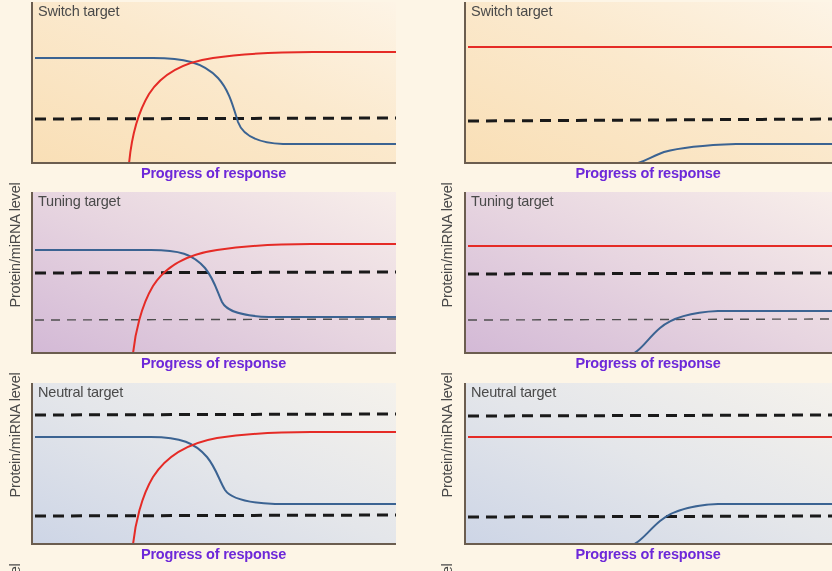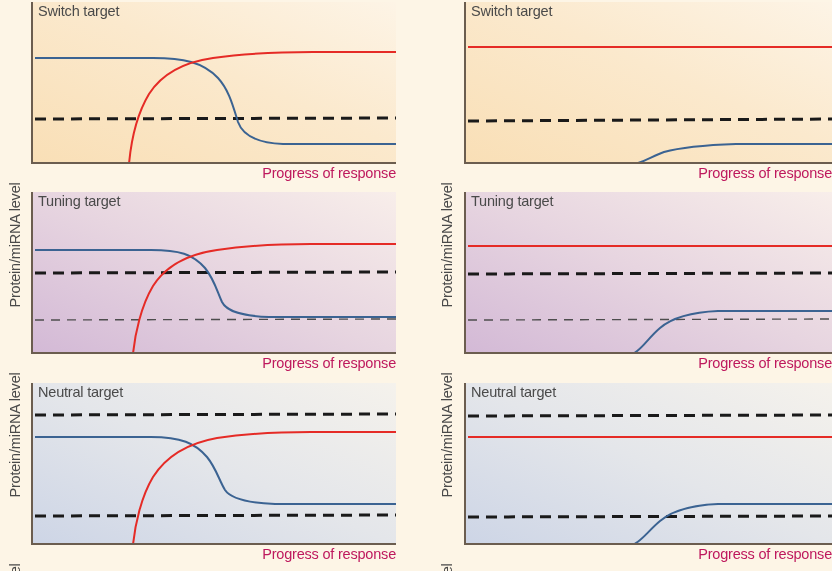--- a/index.html
+++ b/index.html
@@ -73,24 +73,25 @@
     color: #4a4a4a;
     letter-spacing: -0.2px;
     white-space: nowrap;
     z-index: 5;
     text-align: center;
   }
 
   .xlabel {
     position: absolute;
     font-size: 14.5px;
-    color: #be185d;
+    color: #6d28d9;
     letter-spacing: -0.2px;
-    text-align: right;
+    text-align: center;
     white-space: nowrap;
+    font-weight: bold;
   }
 
   .curve-blue {
     fill: none;
     stroke: #3b6392;
     stroke-width: 2;
   }
   .curve-red {
     fill: none;
     stroke: #e52b26;

